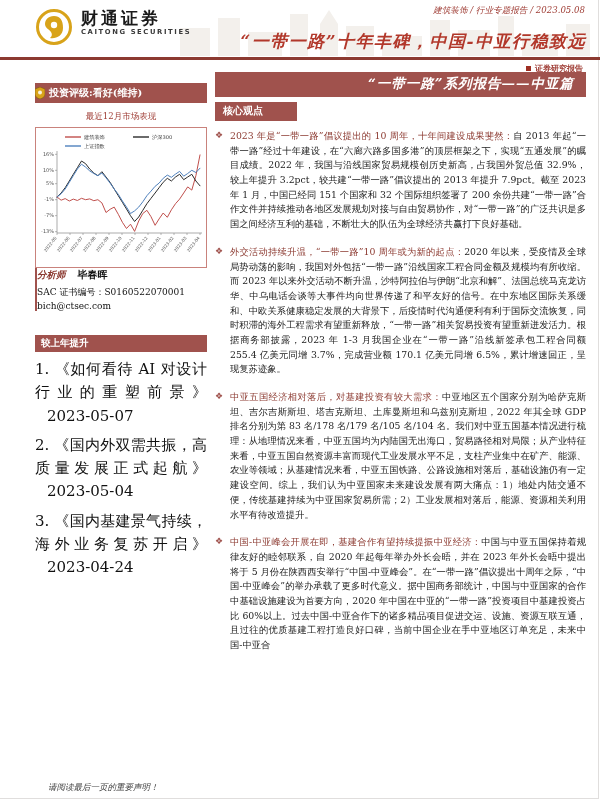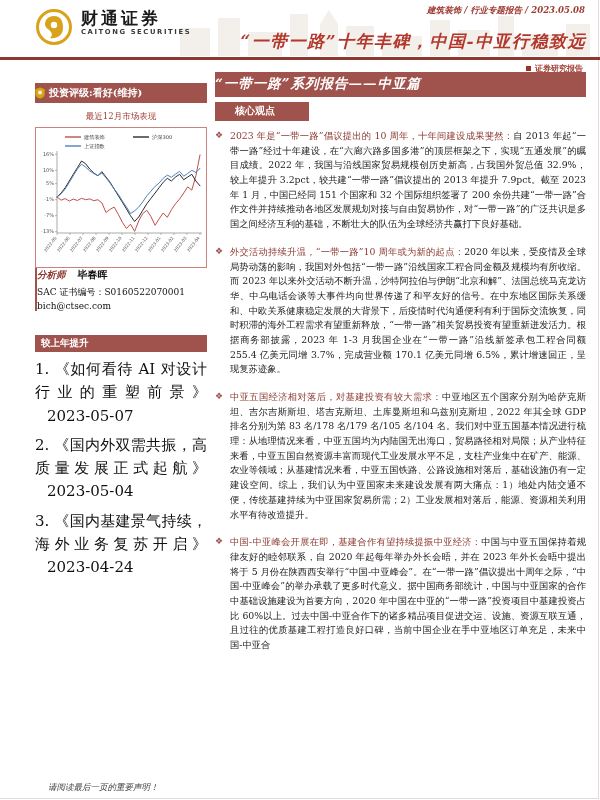--- a/index.html
+++ b/index.html
@@ -10,21 +10,21 @@
 
   
   .header{position:absolute;top:0;left:0;width:600px;height:57px;}
   .skyline{position:absolute;top:6px;right:0;z-index:0;}
   .logo-wrap{position:absolute;left:36px;top:9px;display:flex;z-index:2;}
   .logo-mark{width:36px;height:36px;}
   .logo-text{margin-left:9px;}
   .logo-cn{font-size:17px;font-weight:bold;color:#1a1a1a;letter-spacing:3px;line-height:1.1;}
   .logo-en{font-size:6.8px;color:#3a3a3a;letter-spacing:1.6px;font-family:"DejaVu Sans",sans-serif;font-weight:bold;}
   .header-meta{position:absolute;top:5px;right:15px;font-size:8.6px;color:#9e3b33;
-               font-style:italic;font-weight:bold;z-index:2;}
+               font-style:italic;font-weight:normal;z-index:2;}
   .banner-title{position:absolute;top:30px;right:14px;font-size:17px;font-weight:bold;
                 font-style:italic;color:#b2382b;letter-spacing:1.5px;z-index:2;}
   .head-rule{position:absolute;top:57px;left:0;width:600px;height:2.5px;background:#8c3a31;}
 
   .report-type{position:absolute;top:63px;right:15px;font-size:8px;color:#9e3b33;
                font-weight:bold;display:flex;align-items:center;gap:4px;}
   .red-sq{width:5px;height:5px;background:#9e2f23;display:inline-block;}
 
   
   .sidebar{position:absolute;left:35px;top:83px;width:172px;}
@@ -38,24 +38,24 @@
   .analyst-name{font-weight:bold;font-size:10px;color:#111;}
   .analyst-sac{margin-top:4px;}
   .analyst-email{margin-top:2px;color:#111;text-decoration:none;display:inline-block;}
   .related-bar{margin-top:24px;background:#a0524d;color:#fff;font-size:9.5px;
                font-weight:bold;padding:2px 6px;}
   .report-item{margin-top:6px;font-size:15px;line-height:1.55;color:#111;text-align:justify;}
   .report-date{margin-left:12px;white-space:nowrap;}
 
   
   .main{position:absolute;left:215px;top:72px;width:371px;}
-  .main-title-bar{background:#a0524d;color:#fff;text-align:left;font-size:13.5px;
-                  font-weight:bold;font-style:italic;padding:3px 1px 4px 0;letter-spacing:1px;}
+  .main-title-bar{background:#a0524d;color:#fff;text-align:right;font-size:13.5px;
+                  font-weight:bold;font-style:italic;padding:3px 12px 4px 0;letter-spacing:1px;}
   .section-tab{display:inline-block;background:#a0524d;color:#fff;font-size:10px;
-               font-weight:bold;padding:2px 34px 3px 20px;margin-top:5px;}
+               font-weight:bold;padding:2px 34px 3px 8px;margin-top:5px;}
   .bullets{margin-top:8px;}
   .bullet{display:flex;margin-bottom:13px;}
   .bullet-marker{flex:0 0 15px;color:#a0524d;font-size:9px;padding-top:1px;}
   .bullet-text{flex:1;font-size:9.3px;line-height:1.58;text-align:justify;color:#222;}
   .bullet-lead{font-weight:normal;color:#8c3a31;}
 
   
   .footer{position:absolute;left:48px;bottom:4px;font-size:8.5px;color:#444;font-style:italic;}
 </style>
 </head>

